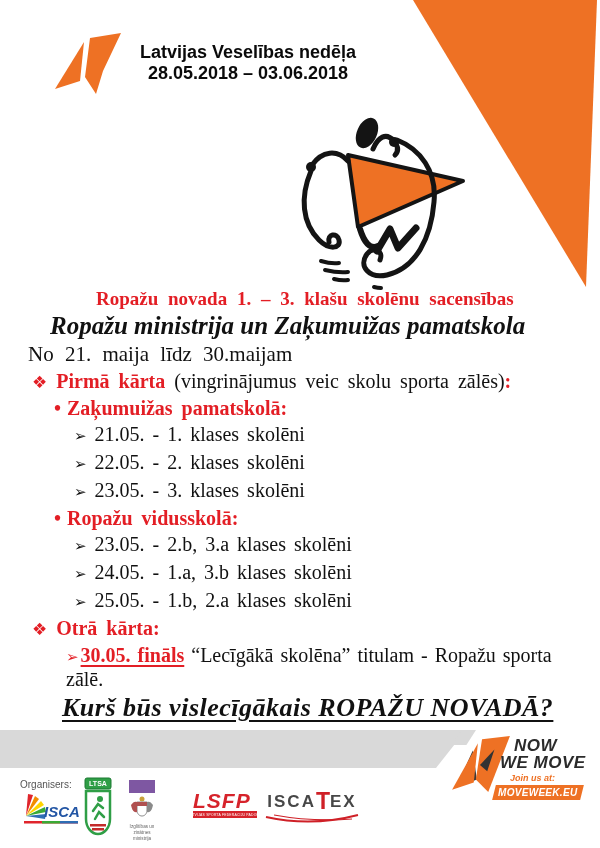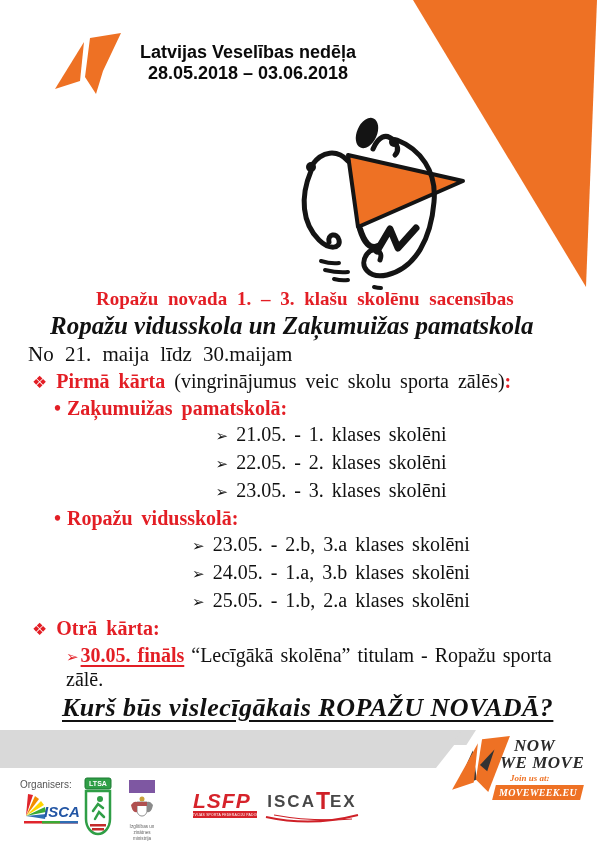--- a/index.html
+++ b/index.html
@@ -21,42 +21,42 @@
   
   .program{position:absolute;left:28px;top:286px;width:560px;}
   .red{color:#e31e25;}
   .l-heading{font-size:22px;font-weight:bold;line-height:26px;}
   .l-sub{font-size:19px;font-weight:bold;margin-left:68px;margin-top:2px;word-spacing:5px;line-height:22px;}
   .l-schools{font-size:25px;font-weight:bold;font-style:italic;margin-left:22px;margin-top:1px;line-height:29px;}
   .l-date{font-size:21px;margin-top:2px;word-spacing:6px;line-height:24px;}
   .l-row{font-size:20px;line-height:22px;margin-top:4px;word-spacing:4px;}
   .l-r1{margin-left:4px;}
   .l-school{margin-left:26px;font-weight:bold;}
-  .l-item{margin-left:46px;word-spacing:3px;text-align:center;}
+  .l-item{margin-left:46px;word-spacing:3px;}
   .l-final{margin-left:38px;word-spacing:2px;}
   .l-question{
     font-size:26px;font-weight:bold;font-style:italic;margin-left:34px;margin-top:3px;
     text-decoration:underline;text-underline-offset:4px;line-height:30px;letter-spacing:.5px;
   }
   .bullet-diamond{color:#e31e25;font-family:"DejaVu Sans",sans-serif;font-size:17px;margin-right:9px;}
   .bullet-dot{color:#e31e25;margin-right:6px;}
   .bullet-arrow{font-family:"DejaVu Sans",sans-serif;font-size:15px;margin-right:8px;color:#111;}
   .bullet-arrow.red{color:#e31e25;margin-right:2px;}
   .final-hl{font-weight:bold;text-decoration:underline;text-underline-offset:3px;}
   
   .gray-band{
     position:absolute;left:0;top:730px;width:466px;height:38px;background:#d9d9d9;
     clip-path:polygon(0 0,100% 0,calc(100% - 30px) 100%,0 100%);
   }
   .gray-sliver{
     position:absolute;left:452px;top:730px;width:24px;height:15px;background:#d9d9d9;
     clip-path:polygon(40% 0,100% 0,60% 100%,0 100%);
   }
   .nwm{position:absolute;left:448px;top:731px;width:145px;height:85px;
-       font-family:Liberation Serif, serif;}
+       font-family:Liberation Sans, sans-serif;}
   .nwm-arrow{position:absolute;left:2px;top:3px;width:62px;height:60px;}
   .nwm-now{position:absolute;left:66px;top:5px;font-size:17px;font-weight:bold;font-style:italic;color:#2b2b2b;letter-spacing:.5px;}
   .nwm-wemove{position:absolute;left:52px;top:22px;font-size:17px;font-weight:bold;font-style:italic;color:#2b2b2b;letter-spacing:.5px;}
   .nwm-join{position:absolute;left:62px;top:42px;font-size:9px;font-weight:bold;font-style:italic;color:#ee7124;}
   .nwm-banner{
     position:absolute;left:46px;top:54px;width:88px;height:15px;background:#ee7124;
     transform:skewX(-14deg);display:flex;align-items:center;justify-content:center;
   }
   .nwm-banner span{transform:skewX(14deg);color:#fff;font-size:10px;font-weight:bold;font-style:italic;letter-spacing:.3px;}
   .organisers-label{
@@ -117,21 +117,21 @@
     <path d="M96,150 L109,128 L117,147 L135,127" fill="none" stroke="#141414" stroke-width="7" stroke-linecap="round" stroke-linejoin="round"></path>
 
     <path d="M40,160 q10,3 18,2" fill="none" stroke="#141414" stroke-width="4" stroke-linecap="round"></path>
     <path d="M44,169 q13,3 23,2" fill="none" stroke="#141414" stroke-width="4" stroke-linecap="round"></path>
     <path d="M53,178 q8,2 14,1" fill="none" stroke="#141414" stroke-width="4" stroke-linecap="round"></path>
     <path d="M93,186 q4,1 7,1" fill="none" stroke="#141414" stroke-width="4" stroke-linecap="round"></path>
   </svg>
 
   <div class="program">
     <div class="l-sub red">Ropažu novada 1. – 3. klašu skolēnu sacensības</div>
-    <div class="l-schools">Ropažu vidusskola un Zaķumuižas pamatskola</div>
+    <div class="l-schools">Ropažu ministrija un Zaķumuižas pamatskola</div>
     <div class="l-date">No 21. maija līdz 30.maijam</div>
 
     <div class="l-row l-r1">
       <span class="bullet-diamond">❖</span><span class="red" style="font-weight:bold">Pirmā kārta</span>
       <span>(vingrinājumus veic skolu sporta zālēs)</span><span class="red" style="font-weight:bold">:</span>
     </div>
 
     <div class="l-row l-school red">
       <span class="bullet-dot">•</span><span>Zaķumuižas pamatskolā:</span>
     </div>

